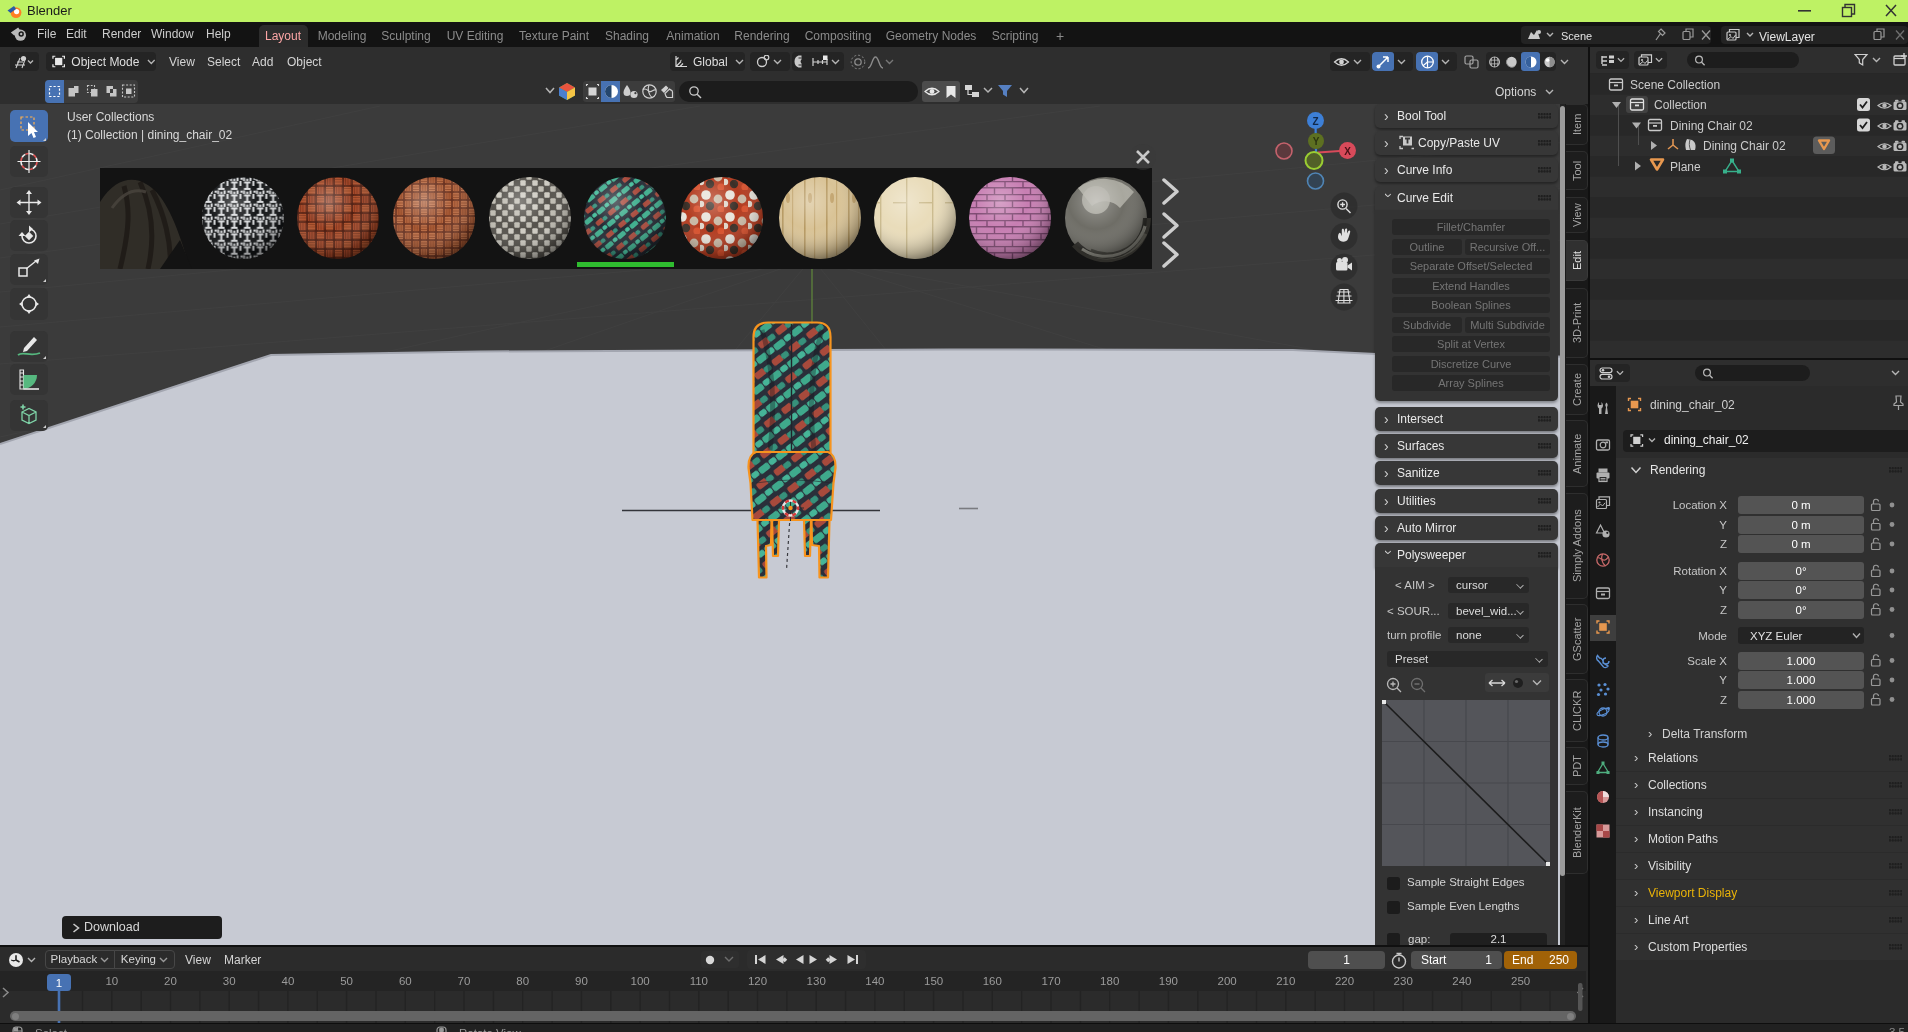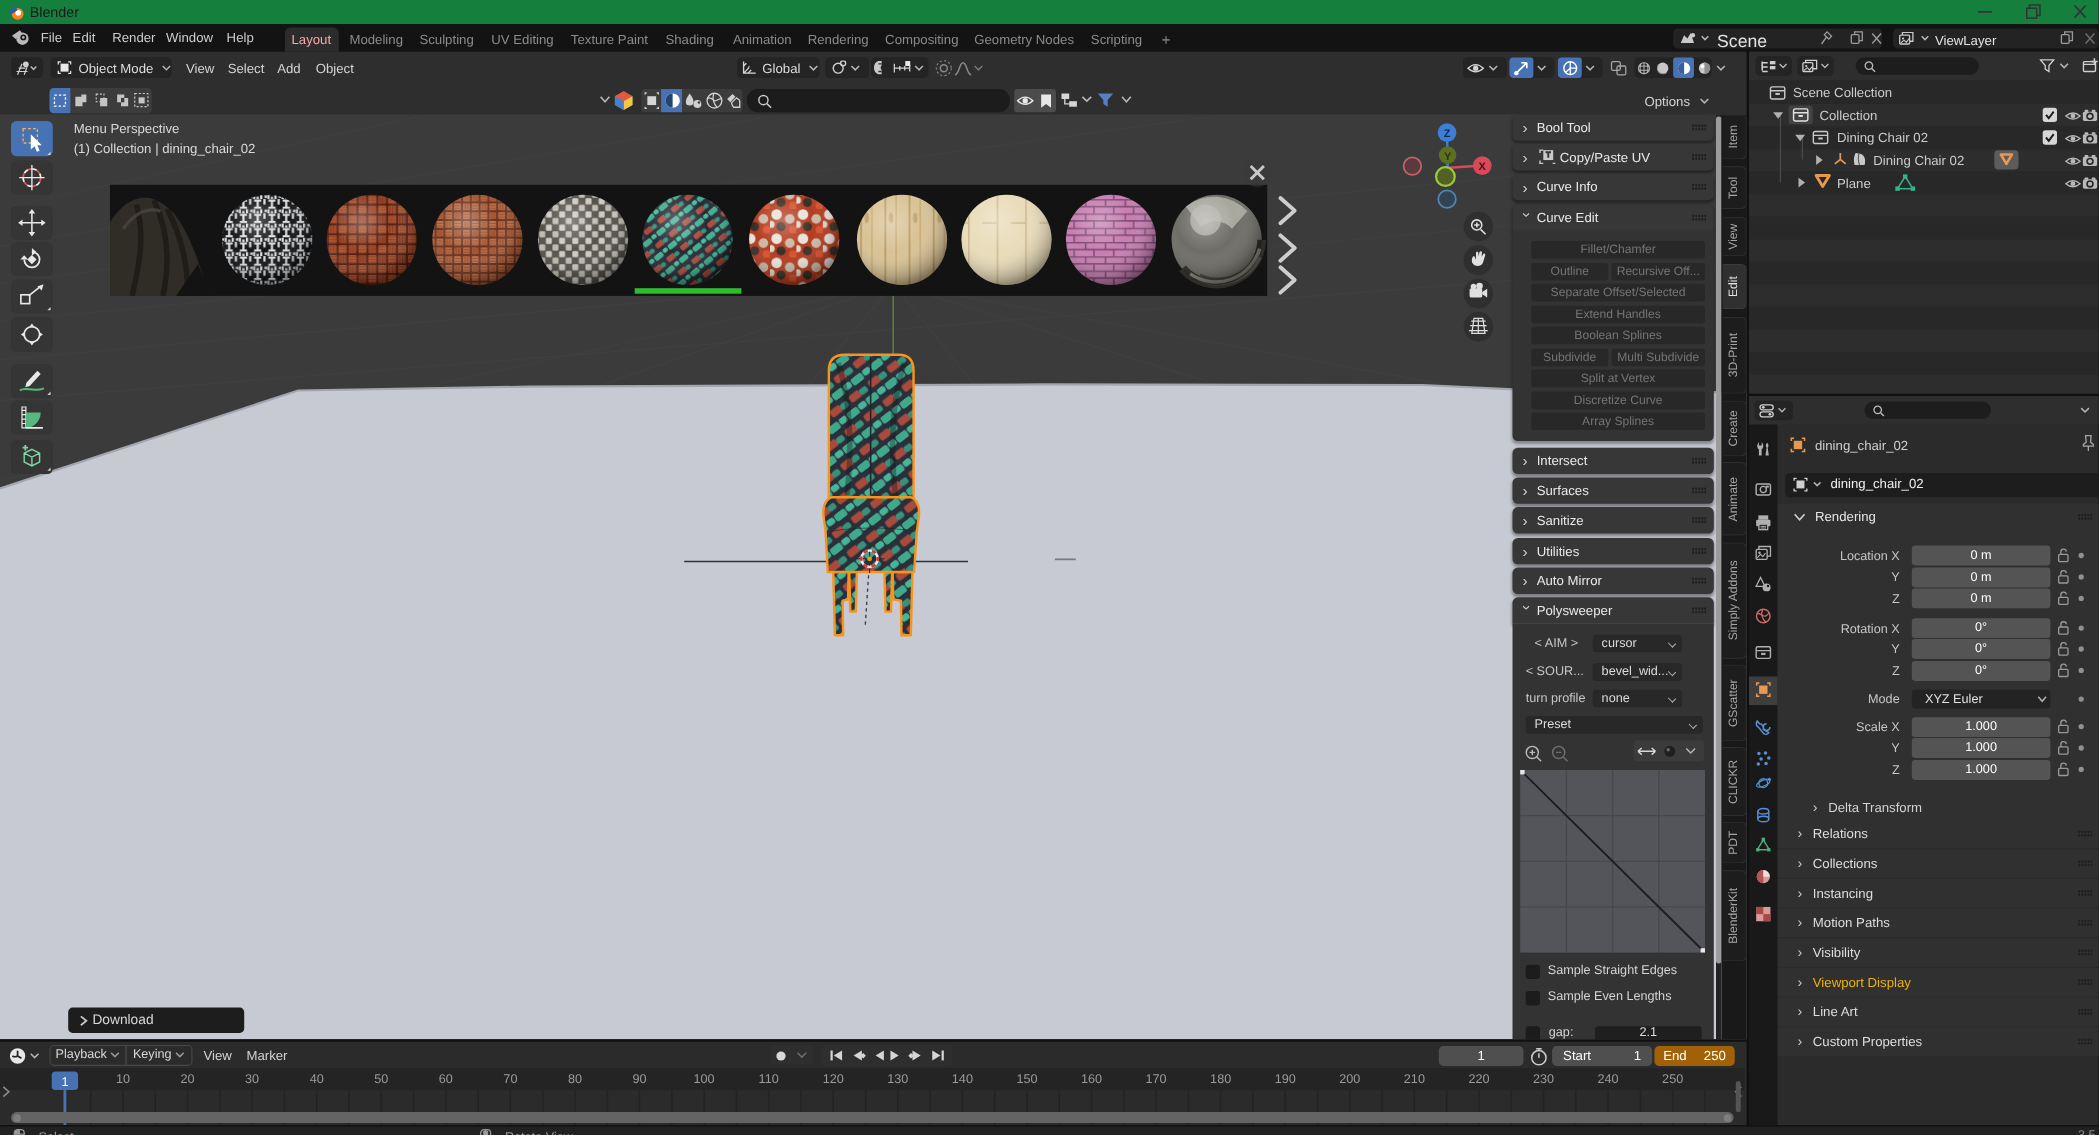--- a/index.html
+++ b/index.html
@@ -1,21 +1,21 @@
 <!DOCTYPE html>
 <html><head>
 <meta charset="utf-8">
 <style>
 * { margin:0; padding:0; box-sizing:border-box; }
 html,body { width:1908px; height:1032px; overflow:hidden; background:#101010; font-family:"Liberation Sans",sans-serif; }
 .abs { position:absolute; }
 #page { position:relative; width:1908px; height:1032px; }
 .txt { color:#d4d4d4; font-size:12px; white-space:nowrap; }
 
-#titlebar { left:0; top:0; width:1908px; height:22px; background:#15803d; }
+#titlebar { left:0; top:0; width:1908px; height:22px; background:#bef264; }
 
 #topbar { left:0; top:22px; width:1908px; height:25px; background:#131313; }
 .menuitem { position:absolute; top:5px; color:#cdcdcd; font-size:12px; }
 .wstab { position:absolute; top:3px; height:22px; line-height:22px; color:#8b8b8b; font-size:12px; transform:translateX(-50%); }
 .wstab.active { color:#fca5a5; }
 
 #vpheader { left:0; top:47px; width:1588px; height:59px; background:#2e2e2e; }
 .hbtn { position:absolute; background:#242424; border-radius:4px; display:flex; align-items:center; color:#dedede; font-size:12px; white-space:nowrap; overflow:hidden; }
 
 #canvas { left:0; top:104px; width:1588px; height:841px; background:#3b3b3b; overflow:hidden; }
@@ -89,21 +89,21 @@
     <span class="wstab" style="left:838px">Compositing</span>
     <span class="wstab" style="left:931px">Geometry Nodes</span>
     <span class="wstab" style="left:1015px">Scripting</span>
     <span class="wstab" style="left:1060px;font-size:14px">+</span>
     <div class="abs" style="left:1521px;top:4px;width:190px;height:18px;background:#232323;border-radius:4px"></div>
     <svg class="abs" style="left:1526px;top:7px" width="30" height="12" viewBox="0 0 30 12">
       <path d="M2 10 L5 3 L8 6 L11 1 L14 10 Z" fill="#c9c9c9"></path>
       <circle cx="13" cy="3" r="2" fill="#c9c9c9"></circle>
       <path d="M21 4 L24 7 L27 4" stroke="#b5b5b5" stroke-width="1.4" fill="none"></path>
     </svg>
-    <span class="abs" style="left:1561px;top:8px;font-size:16px;color:#e3e3e3">Scene</span>
+    <span class="abs" style="left:1561px;top:8px;font-size:11px;color:#e3e3e3">Scene</span>
     <svg class="abs" style="left:1655px;top:6px" width="60" height="14" viewBox="0 0 60 14">
       <path d="M6 1 L10 5 L7.5 7.5 L3.5 3.5 Z M5.5 5.5 L1 12" stroke="#9a9a9a" stroke-width="1.2" fill="none"></path>
       <rect x="28" y="3.5" width="7" height="8" rx="1" fill="none" stroke="#9a9a9a" stroke-width="1.2"></rect>
       <path d="M31 3.5 L31 1 L38 1 L38 9 L35 9" fill="none" stroke="#9a9a9a" stroke-width="1.2"></path>
       <path d="M47 2.5 L55 11.5 M55 2.5 L47 11.5" stroke="#9a9a9a" stroke-width="1.3"></path>
     </svg>
     <div class="abs" style="left:1721px;top:4px;width:187px;height:18px;background:#232323;border-radius:4px"></div>
     <svg class="abs" style="left:1726px;top:7px" width="30" height="12" viewBox="0 0 30 12">
       <rect x="1" y="3" width="9" height="8" rx="1" fill="none" stroke="#c9c9c9" stroke-width="1.2"></rect>
       <path d="M3.5 3 L3.5 0.5 L13 0.5 L13 8.5 L10 8.5" fill="none" stroke="#c9c9c9" stroke-width="1.2"></path>
@@ -473,21 +473,21 @@
         <path d="M10 25 L10 6 L13.5 6 L13.5 25 Z M10 9 L13.5 9 M10 13 L13.5 13 M10 17 L13.5 17 M10 21 L13.5 21" stroke="#e8e8e8" stroke-width="1.1" fill="none"></path>
         <path d="M13.5 25 A 14 14 0 0 0 27 11 L13.5 11 Z" fill="#56b87f"></path>
         <path d="M13.5 25 L29 25" stroke="#e8e8e8" stroke-width="1.6"></path>
       </g>
       <g transform="translate(0,290)">
         <path d="M12 12 L19 8.5 L26 12 L26 20 L19 23.5 L12 20 Z M12 12 L19 15.5 L26 12 M19 15.5 L19 23.5" fill="none" stroke="#7fd4a8" stroke-width="1.3"></path>
         <path d="M13 4.5 L13 9.5 M10.5 7 L15.5 7" stroke="#7fd4a8" stroke-width="1.6"></path>
         <path d="M36 25 L36 28 L33 28 Z" fill="#cfcfcf"></path>
       </g>
     </svg>
-    <span class="abs" style="left:67px;top:6px;font-size:12px;color:#d9d9d9">Menu Perspective</span>
+    <span class="abs" style="left:67px;top:6px;font-size:12px;color:#d9d9d9">User Collections</span>
     <span class="abs" style="left:67px;top:24px;font-size:12px;color:#d9d9d9">(1) Collection | dining_chair_02</span>
 
     <div id="strip" class="abs" style="left:100px;top:64px;width:1052px;height:101px;background:#131313">
       <svg width="1052" height="101" viewBox="0 0 1052 101">
         <defs>
           <radialGradient id="shade" cx="0.38" cy="0.3" r="0.8">
             <stop offset="0" stop-color="#ffffff" stop-opacity="0.28"></stop>
             <stop offset="0.42" stop-color="#ffffff" stop-opacity="0"></stop>
             <stop offset="0.8" stop-color="#000000" stop-opacity="0.25"></stop>
             <stop offset="1" stop-color="#000000" stop-opacity="0.6"></stop>

